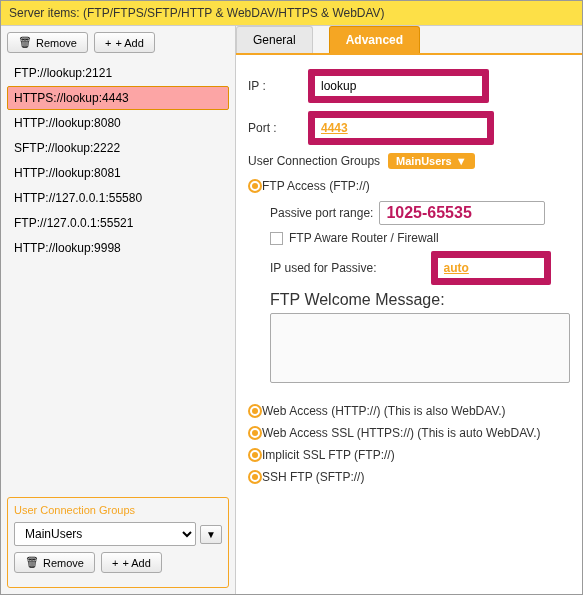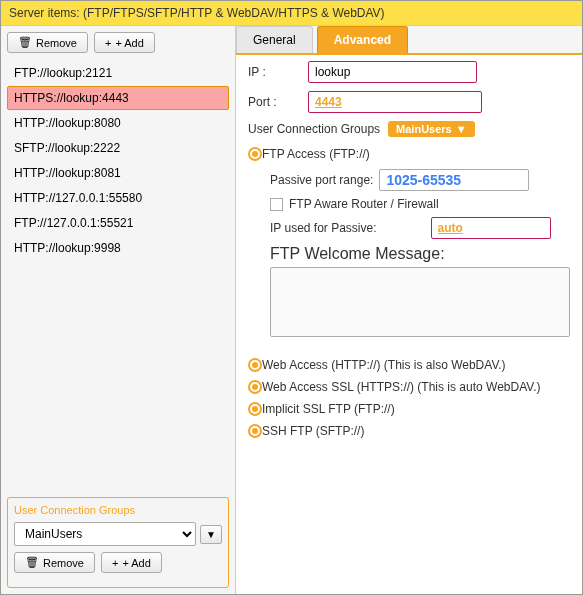--- a/index.html
+++ b/index.html
@@ -120,46 +120,46 @@
       background: #f5f5f5;
     }
     .tab {
       padding: 6px 16px;
       cursor: pointer;
       border: 1px solid #ccc;
       border-bottom: none;
       border-radius: 3px 3px 0 0;
       font-size: 12px;
       background: #e8e8e8;
-      margin-right: 4px;
+      margin-right: 16px;
     }
     .tab.active {
       background: #f5a623;
       border-color: #e09000;
       color: #fff;
       font-weight: bold;
     }
     .tab-content {
       flex: 1;
-      padding: 6px 12px;
+      padding: 14px 12px;
       overflow-y: auto;
     }
     .form-row {
       display: flex;
       align-items: center;
       margin-bottom: 8px;
     }
     .form-label {
       font-size: 12px;
       color: #333;
       white-space: nowrap;
     }
     .form-input {
       padding: 3px 6px;
-      border: 1px solid #be185d;
+      border: 7px solid #be185d;
       border-radius: 2px;
       font-size: 12px;
       background: #fff;
       min-width: 120px;
     }
     .form-input.orange-text {
       color: #f5a623;
       font-weight: bold;
       text-decoration: underline;
     }
@@ -211,24 +211,24 @@
     }
     .passive-label {
       font-size: 12px;
       color: #333;
       margin-right: 6px;
     }
     .passive-input {
       padding: 2px 6px;
       border: 1px solid #aaa;
       border-radius: 2px;
-      font-size: 14px;
-      color: #3b82f6;
+      font-size: 16px;
+      color: #be185d;
       font-weight: bold;
-      width: 150px;
+      width: 166px;
     }
     .checkbox-row {
       display: flex;
       align-items: flex-end;
       margin-bottom: 6px;
       gap: 6px;
     }
     .checkbox-box {
       width: 13px;
       height: 13px;

